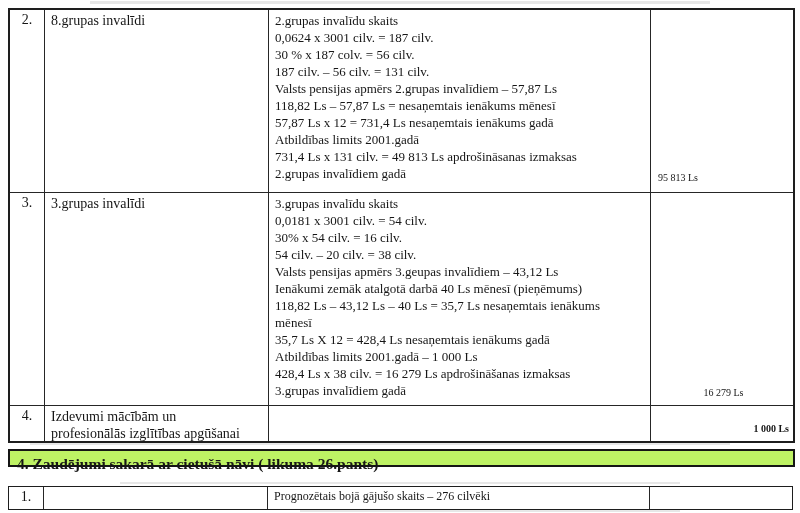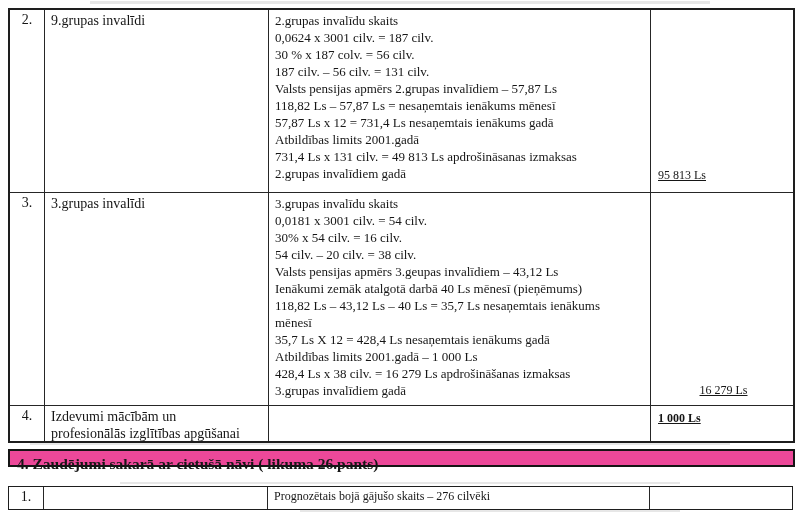--- a/index.html
+++ b/index.html
@@ -10,32 +10,32 @@
     color:#161616;
   }
   .tbl{position:absolute;left:8px;box-sizing:border-box;border:2px solid #1e1e1e;background:#fff;}
   .tbl .row{display:flex;box-sizing:border-box;border-top:1.5px solid #262626;}
   .tbl .row:first-child{border-top:none;}
   .cell{box-sizing:border-box;border-left:1.5px solid #262626;overflow:hidden;}
   .cell:first-child{border-left:none;}
   .c-num{width:34px;text-align:center;padding-top:2px;font-size:14px;}
   .c-label{width:224px;padding:2px 4px 0 6px;font-size:14px;line-height:17px;}
   .c-detail{width:382px;padding:2px 4px 0 6px;font-size:13px;line-height:17px;}
-  .c-amount{flex:1;display:flex;align-items:flex-end;padding:0 4px 9px 7px;font-size:12px;text-decoration:underline;}
+  .c-amount{flex:1;display:flex;align-items:flex-end;padding:0 4px 9px 7px;font-size:10px;}
   #main-table{top:8px;width:787px;}
   #row-2{height:182px;}
   #row-3{height:213px;}
   #row-4{height:36px;}
   #row-3 .c-amount{padding-bottom:7px;justify-content:center;}
-  #row-4 .c-amount{padding-bottom:15px;font-weight:bold;}
+  #row-4 .c-amount{padding-bottom:7px;font-weight:bold;justify-content:flex-end;}
   #section-header{
     position:absolute;left:8px;top:449px;width:787px;height:18px;
     box-sizing:border-box;border:2.5px solid #151515;
     font-size:15.5px;font-weight:bold;
-    padding:4px 6px 0 7px;background:#ec4899;
+    padding:4px 6px 0 7px;background:#bef264;
   }
   #bottom-table{top:486px;width:785px;border-width:1.5px;}
   #bottom-row{height:22px;}
   #bottom-row .c-detail{padding-top:1px;font-size:12px;}
   .calc-line{white-space:nowrap;}
   
   .streak{position:absolute;background:rgba(120,120,120,0.18);pointer-events:none;}
   #streak-1{left:90px;top:1px;width:620px;height:3px;}
   #streak-2{left:30px;top:443px;width:700px;height:2px;}
   #streak-3{left:120px;top:482px;width:560px;height:2px;}
@@ -47,21 +47,21 @@
 <div class="streak" id="streak-1"></div>
 <div class="streak" id="streak-2"></div>
 <div class="streak" id="streak-3"></div>
 <div class="streak" id="streak-4"></div>
 
 <div class="tbl" id="main-table">
 
   <div class="row" id="row-2">
     <div class="cell c-num">2.</div>
     <div class="cell c-label">
-      <div class="calc-line">9.grupas invalīdi</div>
+      <div class="calc-line">8.grupas invalīdi</div>
     </div>
     <div class="cell c-detail">
       <div class="calc-line">2.grupas invalīdu skaits</div>
       <div class="calc-line">0,0624 x 3001 cilv. = 187 cilv.</div>
       <div class="calc-line">30 % x 187 colv. = 56 cilv.</div>
       <div class="calc-line">187 cilv. – 56 cilv. = 131 cilv.</div>
       <div class="calc-line">Valsts pensijas apmērs 2.grupas invalīdiem – 57,87 Ls</div>
       <div class="calc-line">118,82 Ls – 57,87 Ls = nesaņemtais ienākums mēnesī</div>
       <div class="calc-line">57,87 Ls x 12 = 731,4 Ls nesaņemtais ienākums gadā</div>
       <div class="calc-line">Atbildības limits 2001.gadā</div>

